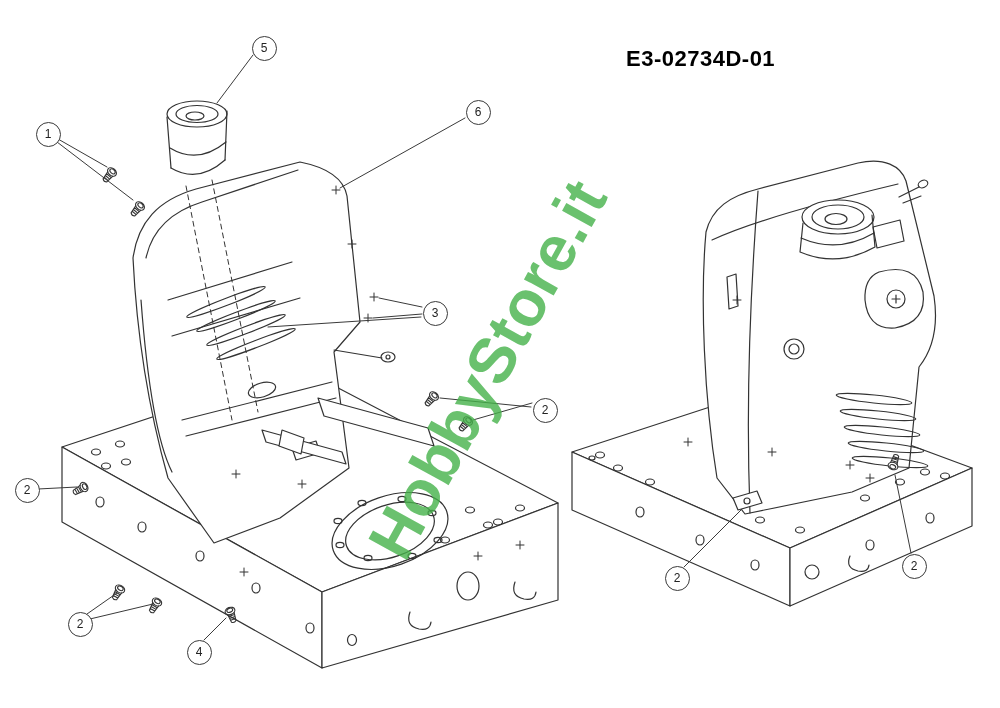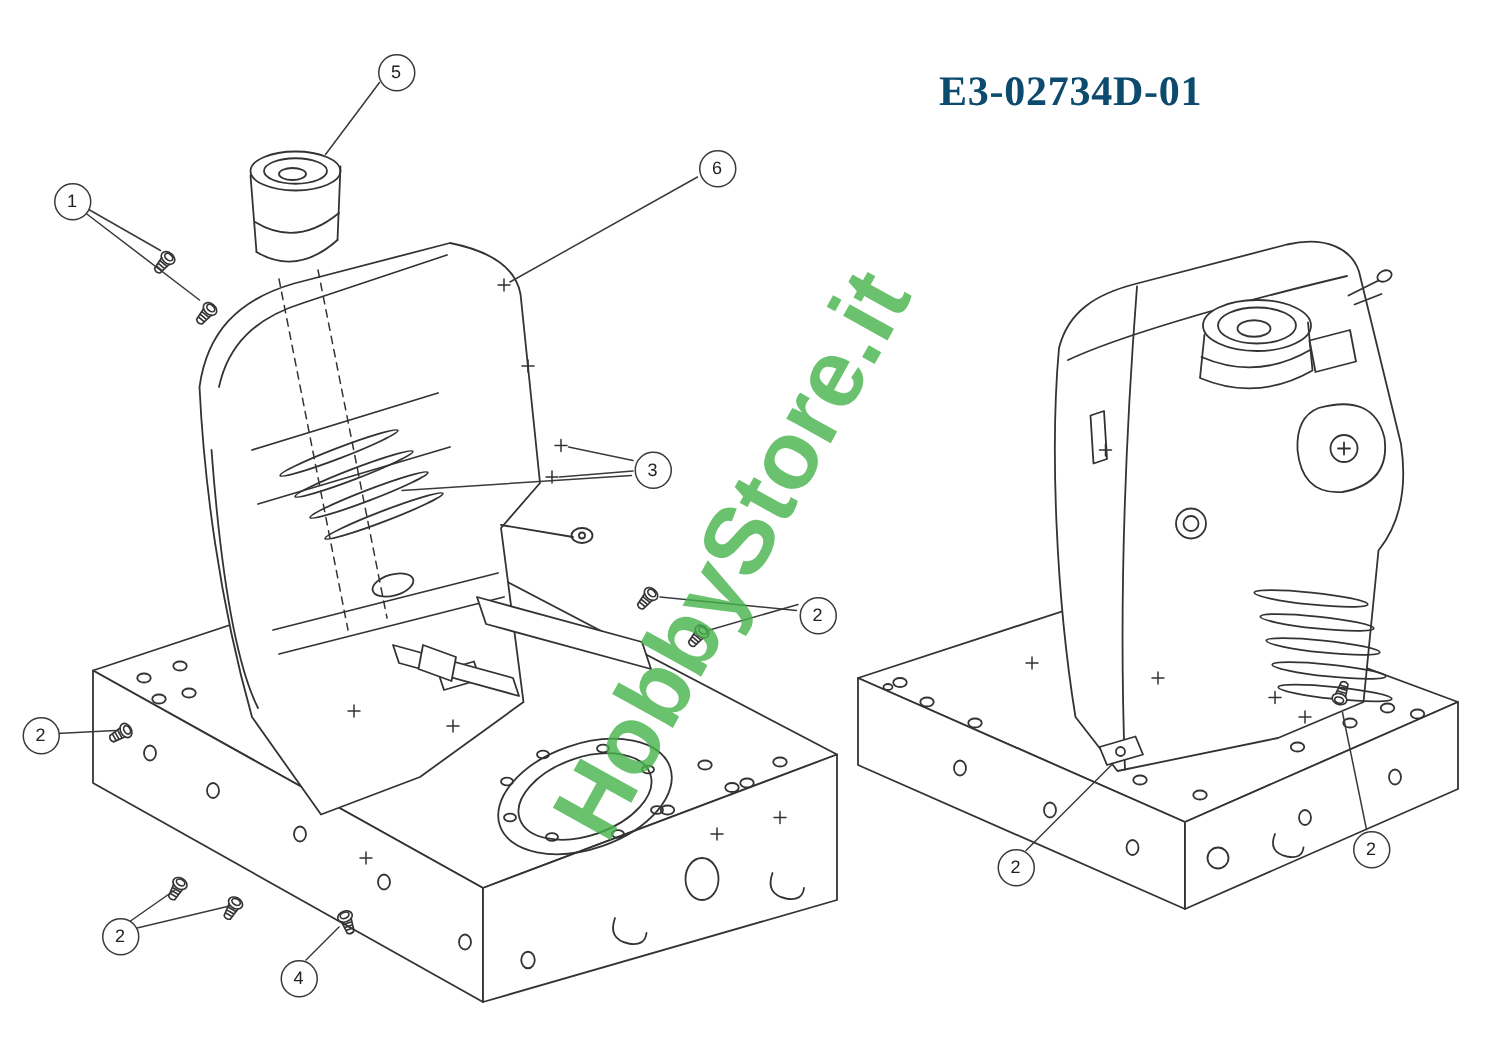--- a/index.html
+++ b/index.html
@@ -2,22 +2,22 @@
 <html><head>
 <meta charset="utf-8">
 <style>
   html,body{margin:0;padding:0}
   body{
     width:1000px;height:708px;position:relative;overflow:hidden;
     background:#ffffff;font-family:"Liberation Sans",sans-serif;
   }
   .stage{position:absolute;left:0;top:0;width:1000px;height:708px}
   .title{
-    position:absolute;left:626px;top:46px;font-size:28px;font-weight:600;
-    color:#0c4a6e;letter-spacing:.5px;white-space:nowrap;font-family:Liberation Serif, serif;
+    position:absolute;left:626px;top:46px;font-size:22px;font-weight:600;
+    color:#000000;letter-spacing:.5px;white-space:nowrap;
   }
   #callout-layer{position:absolute;left:0;top:0;width:1000px;height:708px;pointer-events:none}
   .callout{
     position:absolute;width:23px;height:23px;border:1.3px solid #3a3a3a;border-radius:50%;
     background:#fff;display:flex;align-items:center;justify-content:center;
     font-size:12px;color:#222;line-height:1;
   }
   #leader-lines line{stroke:#3a3a3a;stroke-width:1}
 </style>
 </head>

